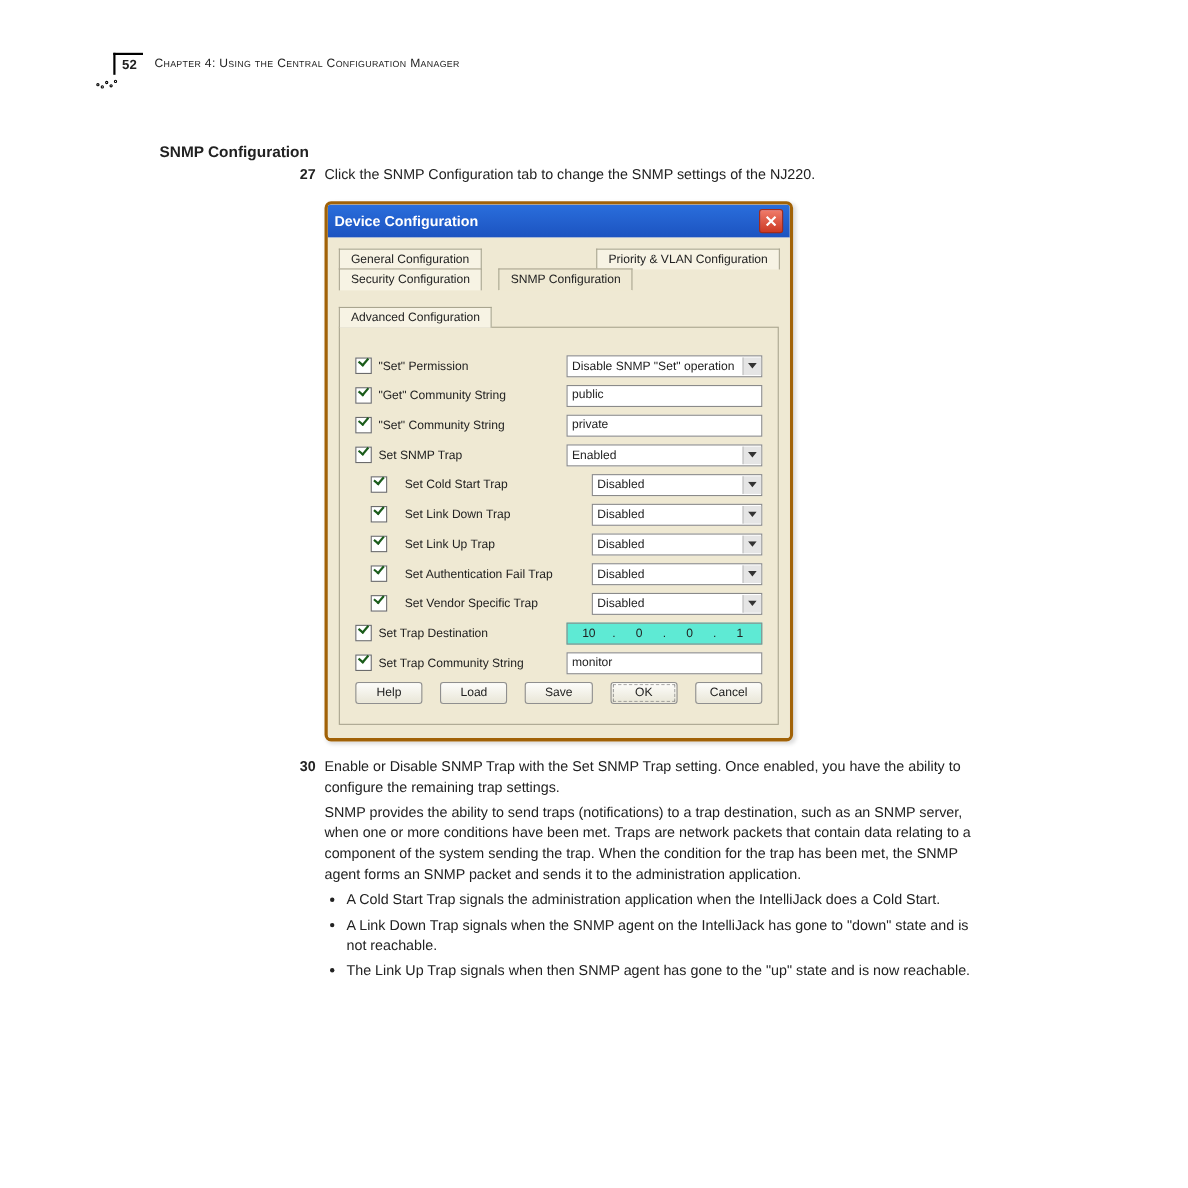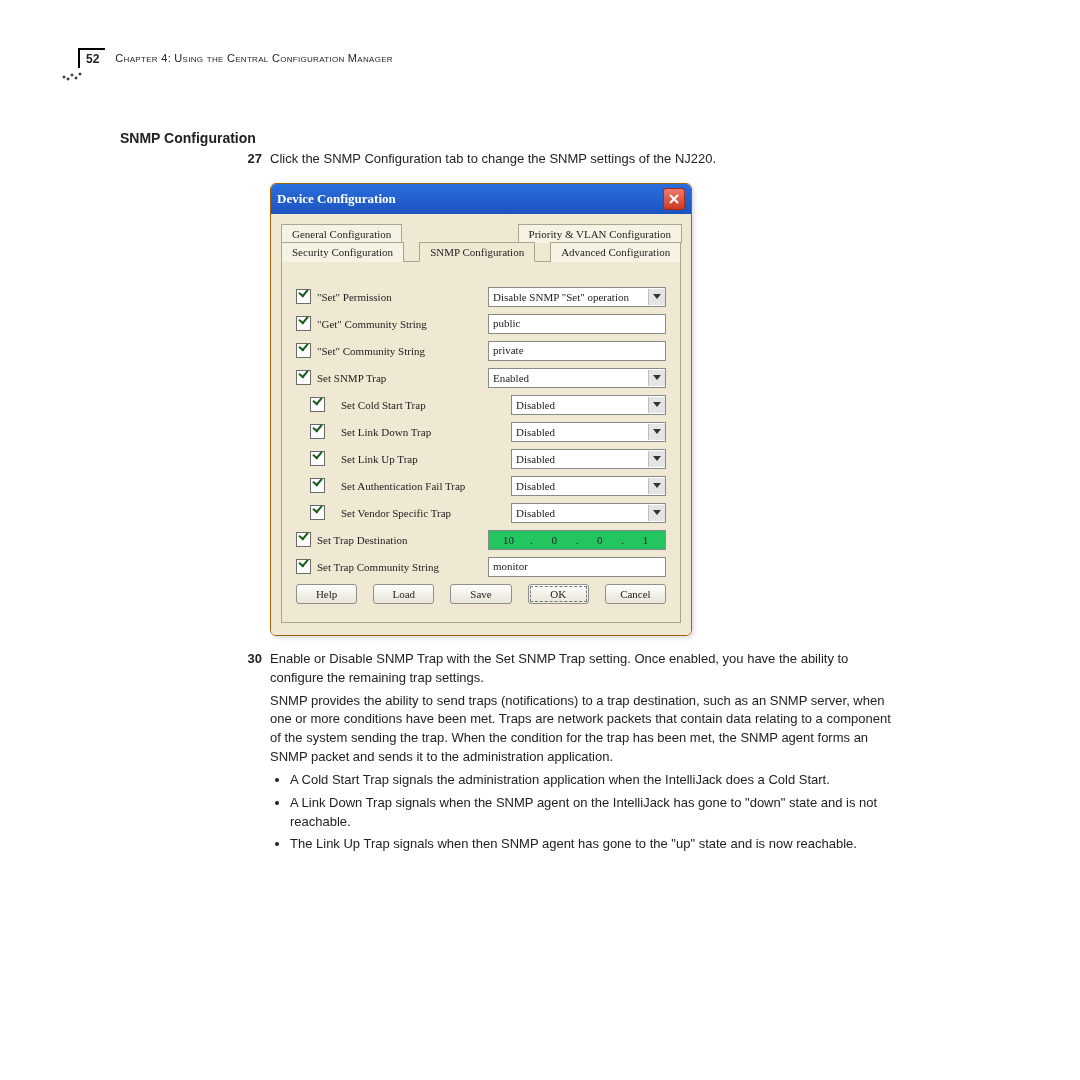--- a/index.html
+++ b/index.html
@@ -10,21 +10,21 @@
     font-size: 13px;
     color: #222;
     width: 1080px;
     height: 1080px;
   }
   .page {
     position: relative;
     width: 1080px;
     height: 1080px;
     box-sizing: border-box;
-    padding: 48px 180px 40px 86px;
+    padding: 48px 180px 40px 111px;
   }
   .header-line {
     display: flex;
     align-items: center;
     gap: 10px;
     margin-left: -8px;
   }
   .page-num-box {
     border-left: 2px solid #000;
     border-top: 2px solid #000;
@@ -76,25 +76,25 @@
   }
   ul.bullets li {
     margin: 4px 0;
     line-height: 1.45;
   }
 
   
   .dialog {
     width: 420px;
     margin: 14px 0 14px 34px;
-    border: 1px solid #a16207;
+    border: 3px solid #a16207;
     border-radius: 6px;
     box-shadow: 2px 2px 4px rgba(0,0,0,.15);
     overflow: hidden;
-    font-family: Liberation Serif, serif;
+    font-family: Liberation Sans, sans-serif;
     font-size: 11px;
   }
   .titlebar {
     background: linear-gradient(#2a6edc,#1c53c0);
     color: #fff;
     display: flex;
     align-items: center;
     justify-content: space-between;
     padding: 4px 6px;
   }
@@ -180,21 +180,21 @@
     width: 16px; height: 16px;
     background: #e5e5e5;
     border-left: 1px solid #bdbdbd;
     display: flex; align-items: center; justify-content: center;
     margin: -2px -4px -2px 4px;
   }
   .arrow svg { display:block; }
   .ip {
     display: flex;
     border: 1px solid #8a8a8a;
-    background: #22c55e;
+    background: #5eead4;
     width: 178px;
     height: 20px;
     align-items: center;
     box-sizing: border-box;
   }
   .ip span { flex: 1; text-align: center; }
   .ip .dot { flex: 0 0 auto; padding: 0 2px; }
   .btnrow {
     display: flex;
     justify-content: space-between;

